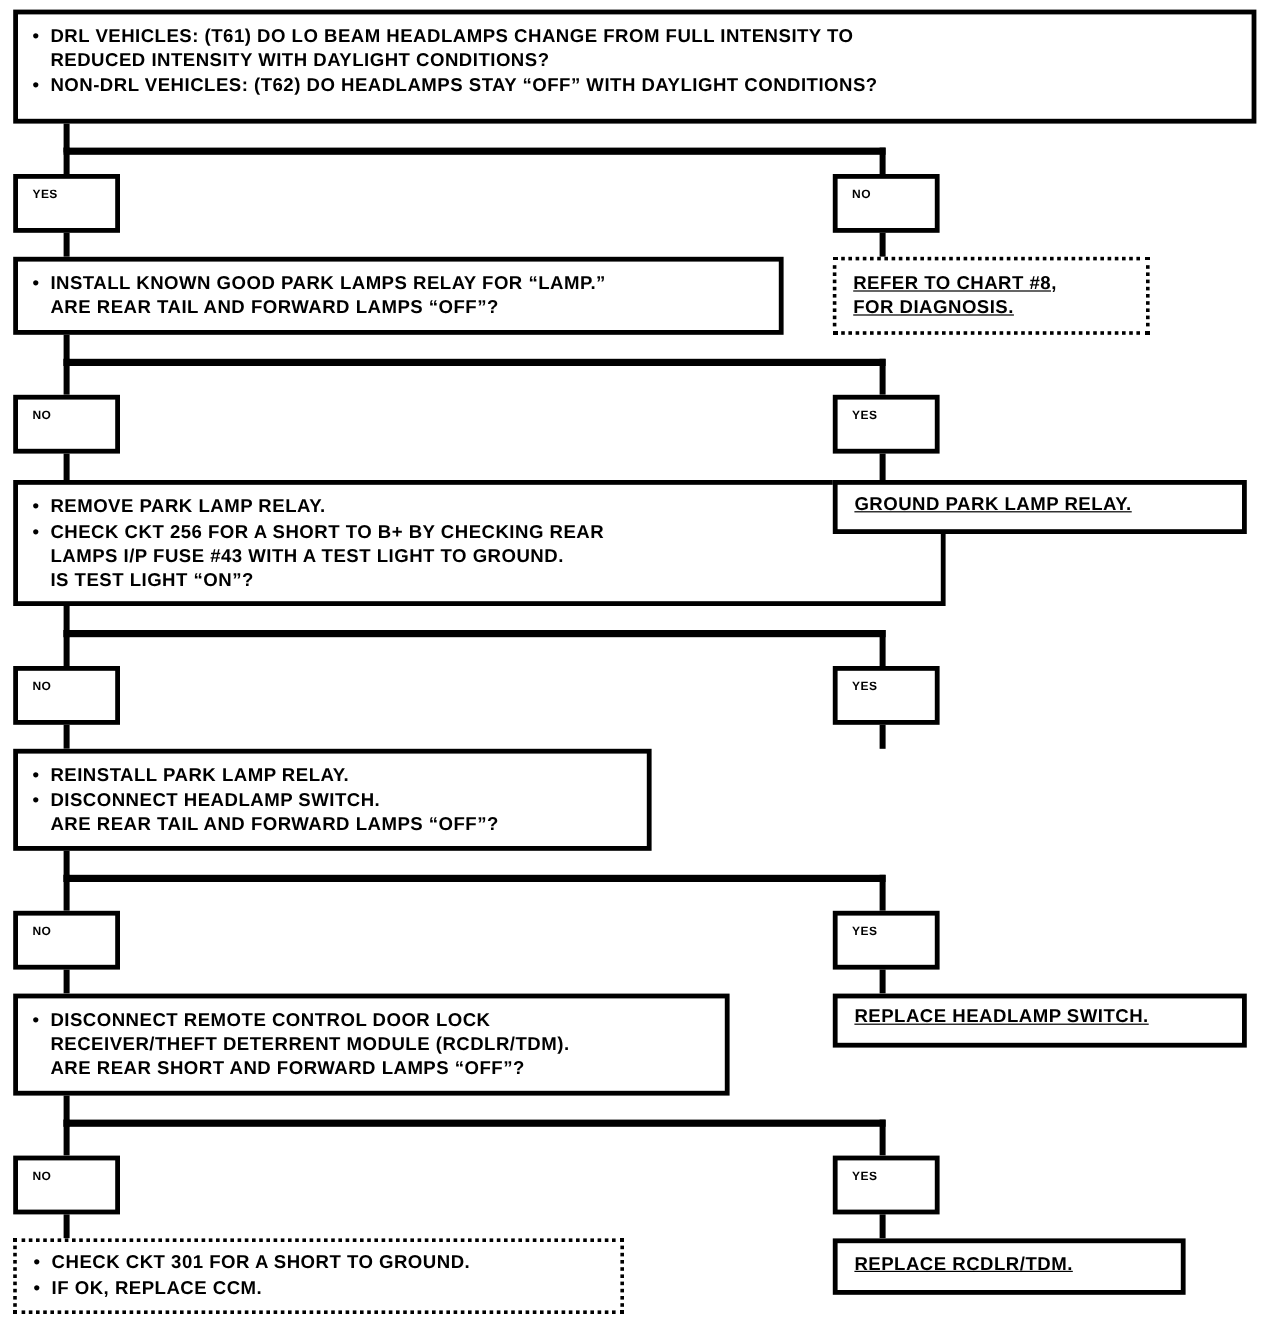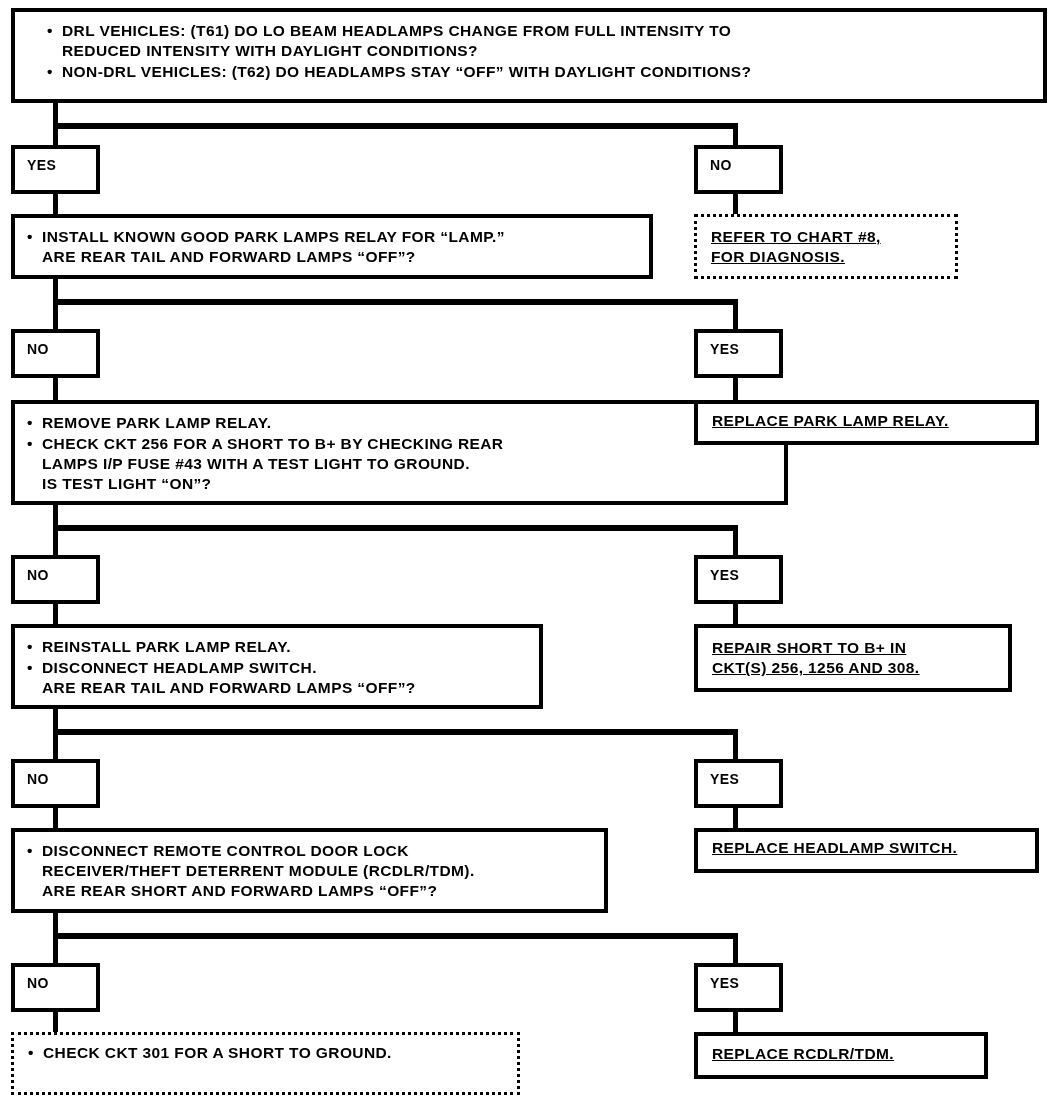--- a/index.html
+++ b/index.html
@@ -49,21 +49,21 @@
     top: 0;
   }
   .plain {
     line-height: 1.30;
     white-space: pre-line;
     text-decoration: underline;
   }
   .q-box { font-size: 15.5px; }
   .q-box .inner { padding: 9px 8px 8px 12px; }
   .yn-box {
-    font-size: 14px;
+    font-size: 10px;
   }
   .yn-box .inner {
     padding: 8px 0 0 12px;
   }
   .act-box { font-size: 15.5px; }
   .act-box .inner { padding: 10px 8px 8px 14px; }
   
   .vline {
     position: absolute;
     background: #000000;
@@ -73,21 +73,21 @@
     position: absolute;
     background: #000000;
     height: 6px;
   }
 </style>
 </head>
 <body>
 
 <div id="chart">
 
-  <div class="box q-box" style="left:11px; top:8px; width:1036px; height:95px;padding-left:20px;">
+  <div class="box q-box" style="left:11px; top:8px; width:1036px; height:95px;">
     <div class="inner">
       <ul class="bulletlist">
         <li>DRL VEHICLES: (T61) DO LO BEAM HEADLAMPS CHANGE FROM FULL INTENSITY TO
 REDUCED INTENSITY WITH DAYLIGHT CONDITIONS?</li>
         <li>NON-DRL VEHICLES: (T62) DO HEADLAMPS STAY “OFF” WITH DAYLIGHT CONDITIONS?</li>
       </ul>
     </div>
   </div>
 
   <div class="vline" style="left:53px; top:103px; height:24px;"></div>
@@ -142,21 +142,21 @@
         <li>REMOVE PARK LAMP RELAY.</li>
         <li>CHECK CKT 256 FOR A SHORT TO B+ BY CHECKING REAR
 LAMPS I/P FUSE #43 WITH A TEST LIGHT TO GROUND.
 IS TEST LIGHT “ON”?</li>
       </ul>
     </div>
   </div>
 
   <div class="box act-box" style="left:694px; top:400px; width:345px; height:45px;">
     <div class="inner" style="padding-top:7px;">
-        <div class="plain">REPLACE PARK LAMP RELAY.</div>
+        <div class="plain">GROUND PARK LAMP RELAY.</div>
       </div>
   </div>
 
   <div class="vline" style="left:53px; top:505px; height:26px;"></div>
   <div class="hline" style="left:53px; top:525px; width:685px;"></div>
   <div class="vline" style="left:53px; top:525px; height:30px;"></div>
   <div class="vline" style="left:733px; top:525px; height:30px;"></div>
 
   <div class="box yn-box" style="left:11px; top:555px; width:89px; height:49px;">
     <div class="inner"><span>NO</span></div>
@@ -171,26 +171,20 @@
   <div class="box q-box" style="left:11px; top:624px; width:532px; height:85px;">
     <div class="inner">
       <ul class="bulletlist">
         <li>REINSTALL PARK LAMP RELAY.</li>
         <li>DISCONNECT HEADLAMP SWITCH.
 ARE REAR TAIL AND FORWARD LAMPS “OFF”?</li>
       </ul>
     </div>
   </div>
 
-  <div class="box act-box" style="left:694px; top:624px; width:318px; height:68px;">
-    <div class="inner">
-        <div class="plain">REPAIR SHORT TO B+ IN
-CKT(S) 256, 1256 AND 308.</div>
-      </div>
-  </div>
 
   <div class="vline" style="left:53px; top:709px; height:26px;"></div>
   <div class="hline" style="left:53px; top:729px; width:685px;"></div>
   <div class="vline" style="left:53px; top:729px; height:30px;"></div>
   <div class="vline" style="left:733px; top:729px; height:30px;"></div>
 
   <div class="box yn-box" style="left:11px; top:759px; width:89px; height:49px;">
     <div class="inner"><span>NO</span></div>
   </div>
   <div class="box yn-box" style="left:694px; top:759px; width:89px; height:49px;">
@@ -228,20 +222,21 @@
     <div class="inner"><span>YES</span></div>
   </div>
 
   <div class="vline" style="left:53px; top:1012px; height:20px;"></div>
   <div class="vline" style="left:733px; top:1012px; height:20px;"></div>
 
   <div class="box act-box dotted" style="left:11px; top:1032px; width:509px; height:63px;">
     <div class="inner" style="padding-top:8px;">
       <ul class="bulletlist">
         <li>CHECK CKT 301 FOR A SHORT TO GROUND.</li>
+        <li>IF OK, REPLACE CCM.</li>
       </ul>
     </div>
   </div>
 
   <div class="box act-box" style="left:694px; top:1032px; width:294px; height:47px;">
     <div class="inner" style="padding-top:8px;">
         <div class="plain">REPLACE RCDLR/TDM.</div>
       </div>
   </div>
 

